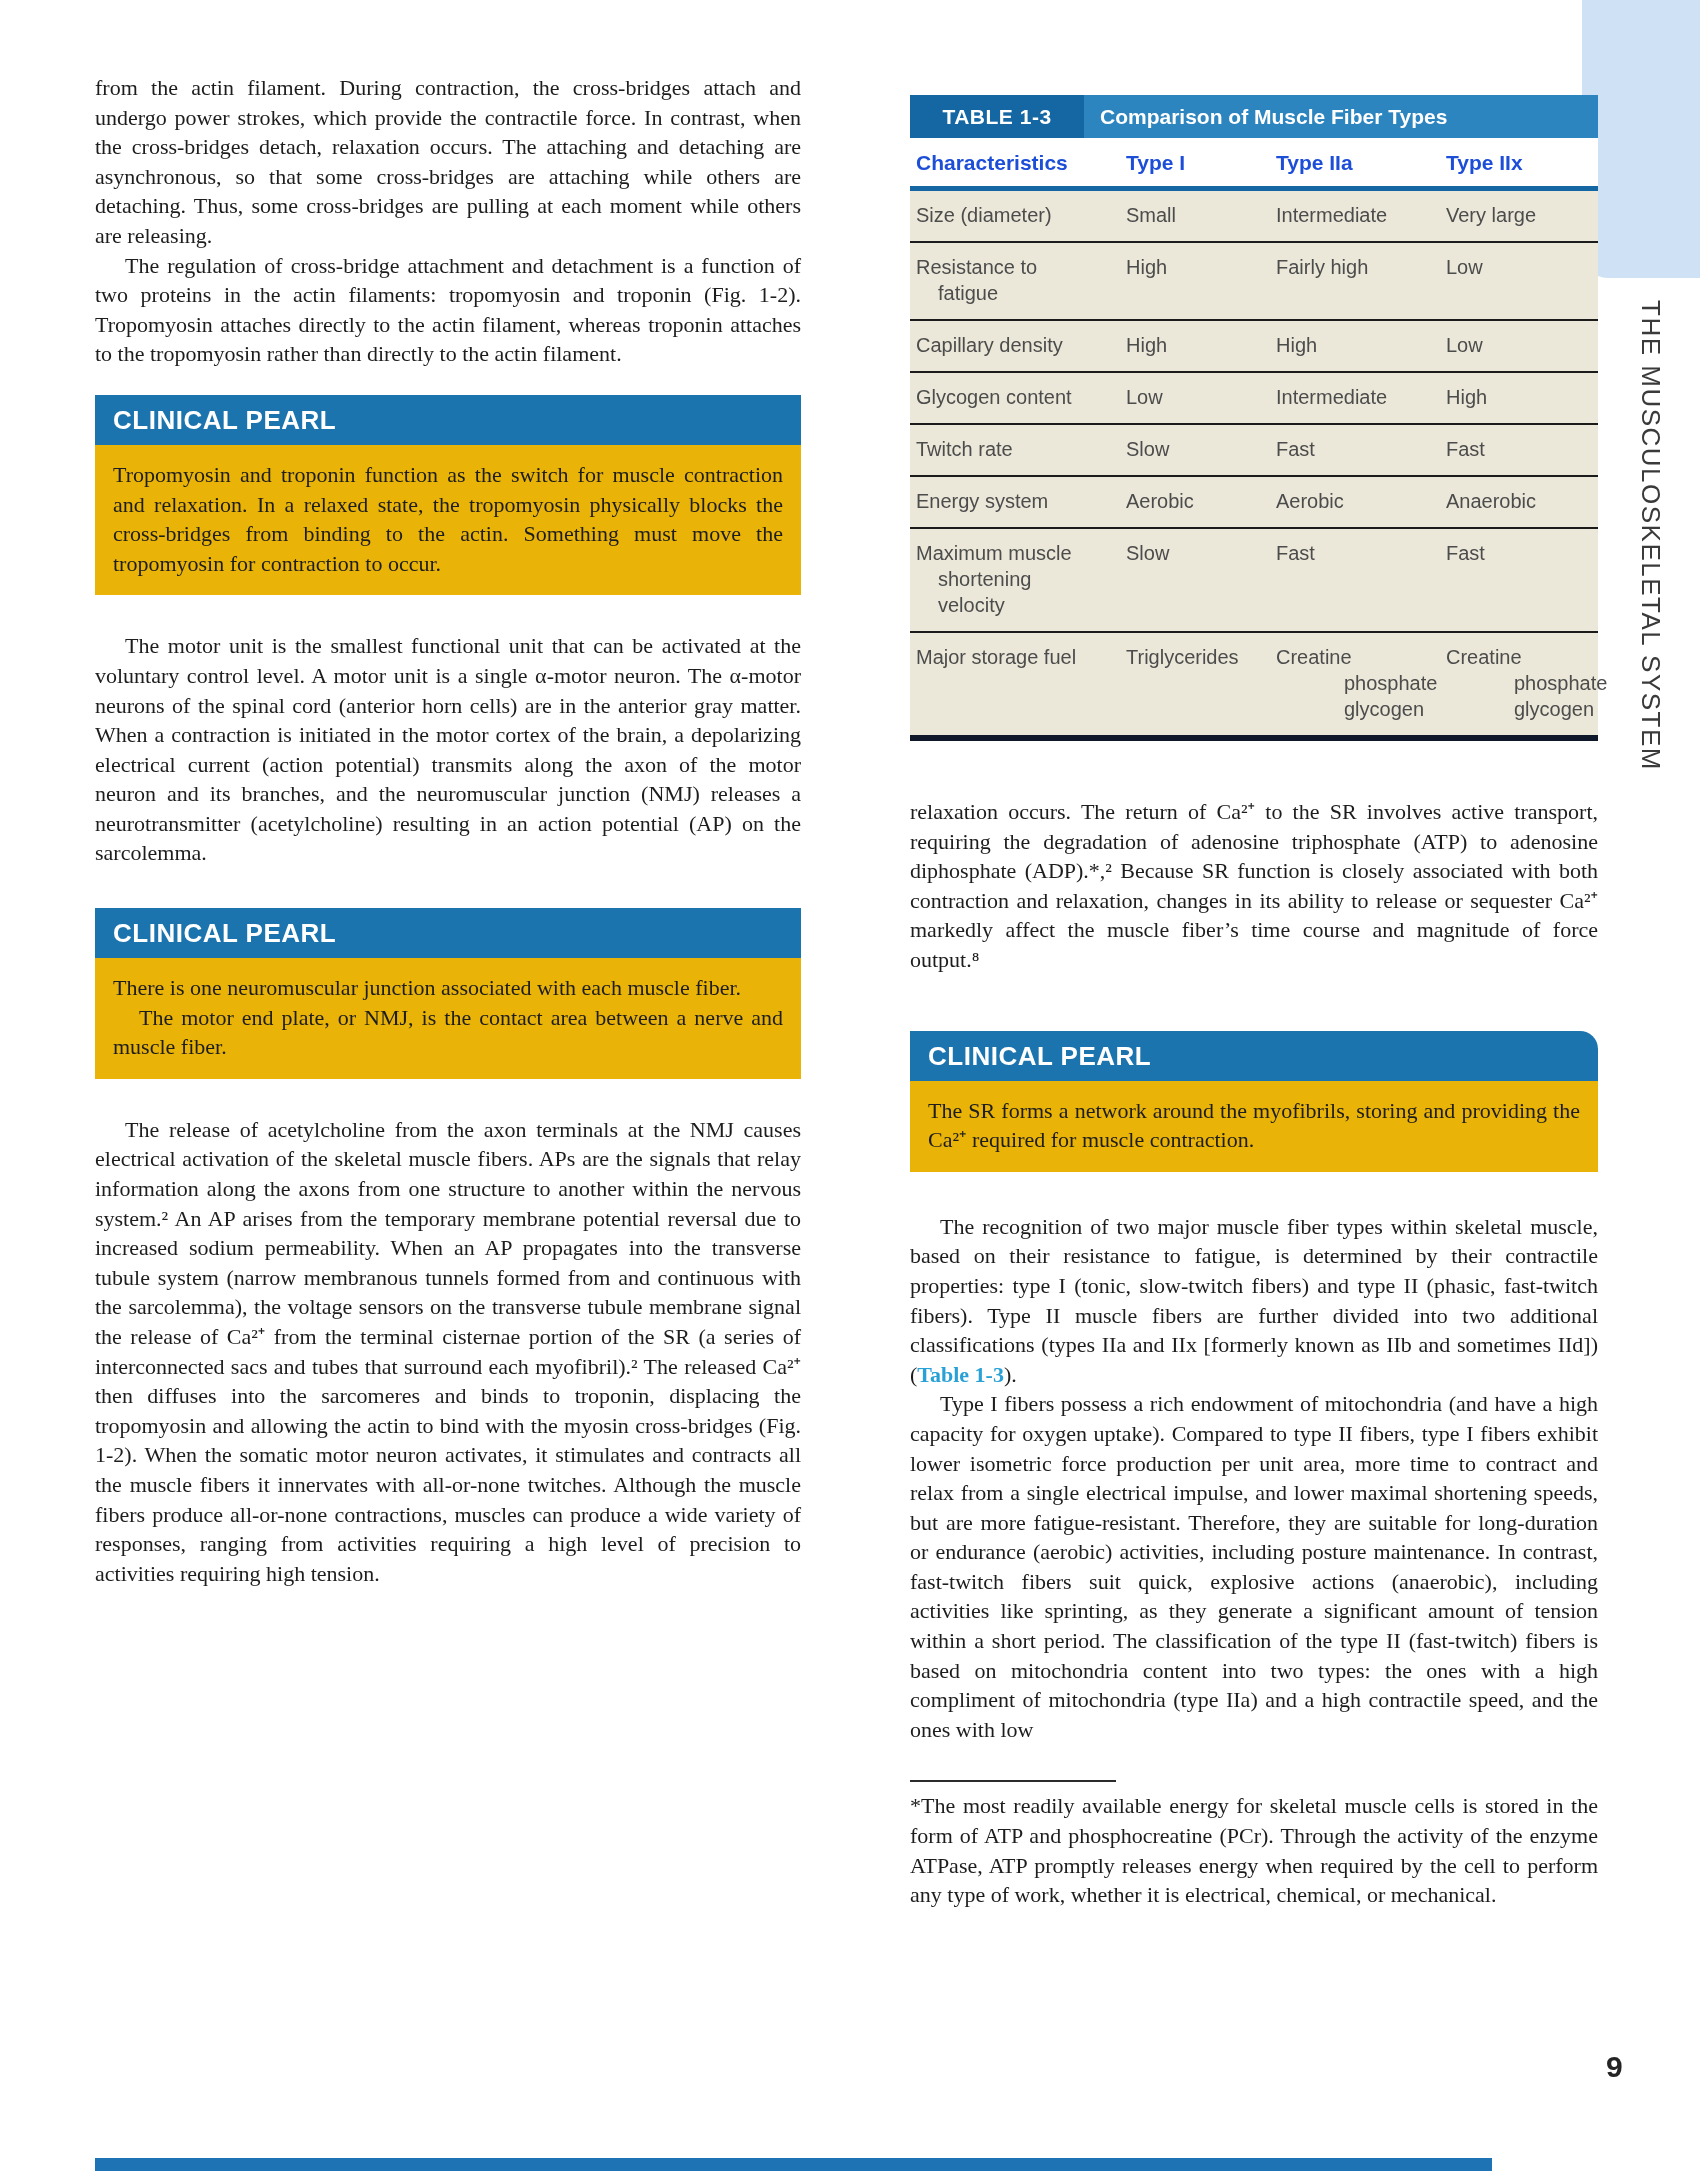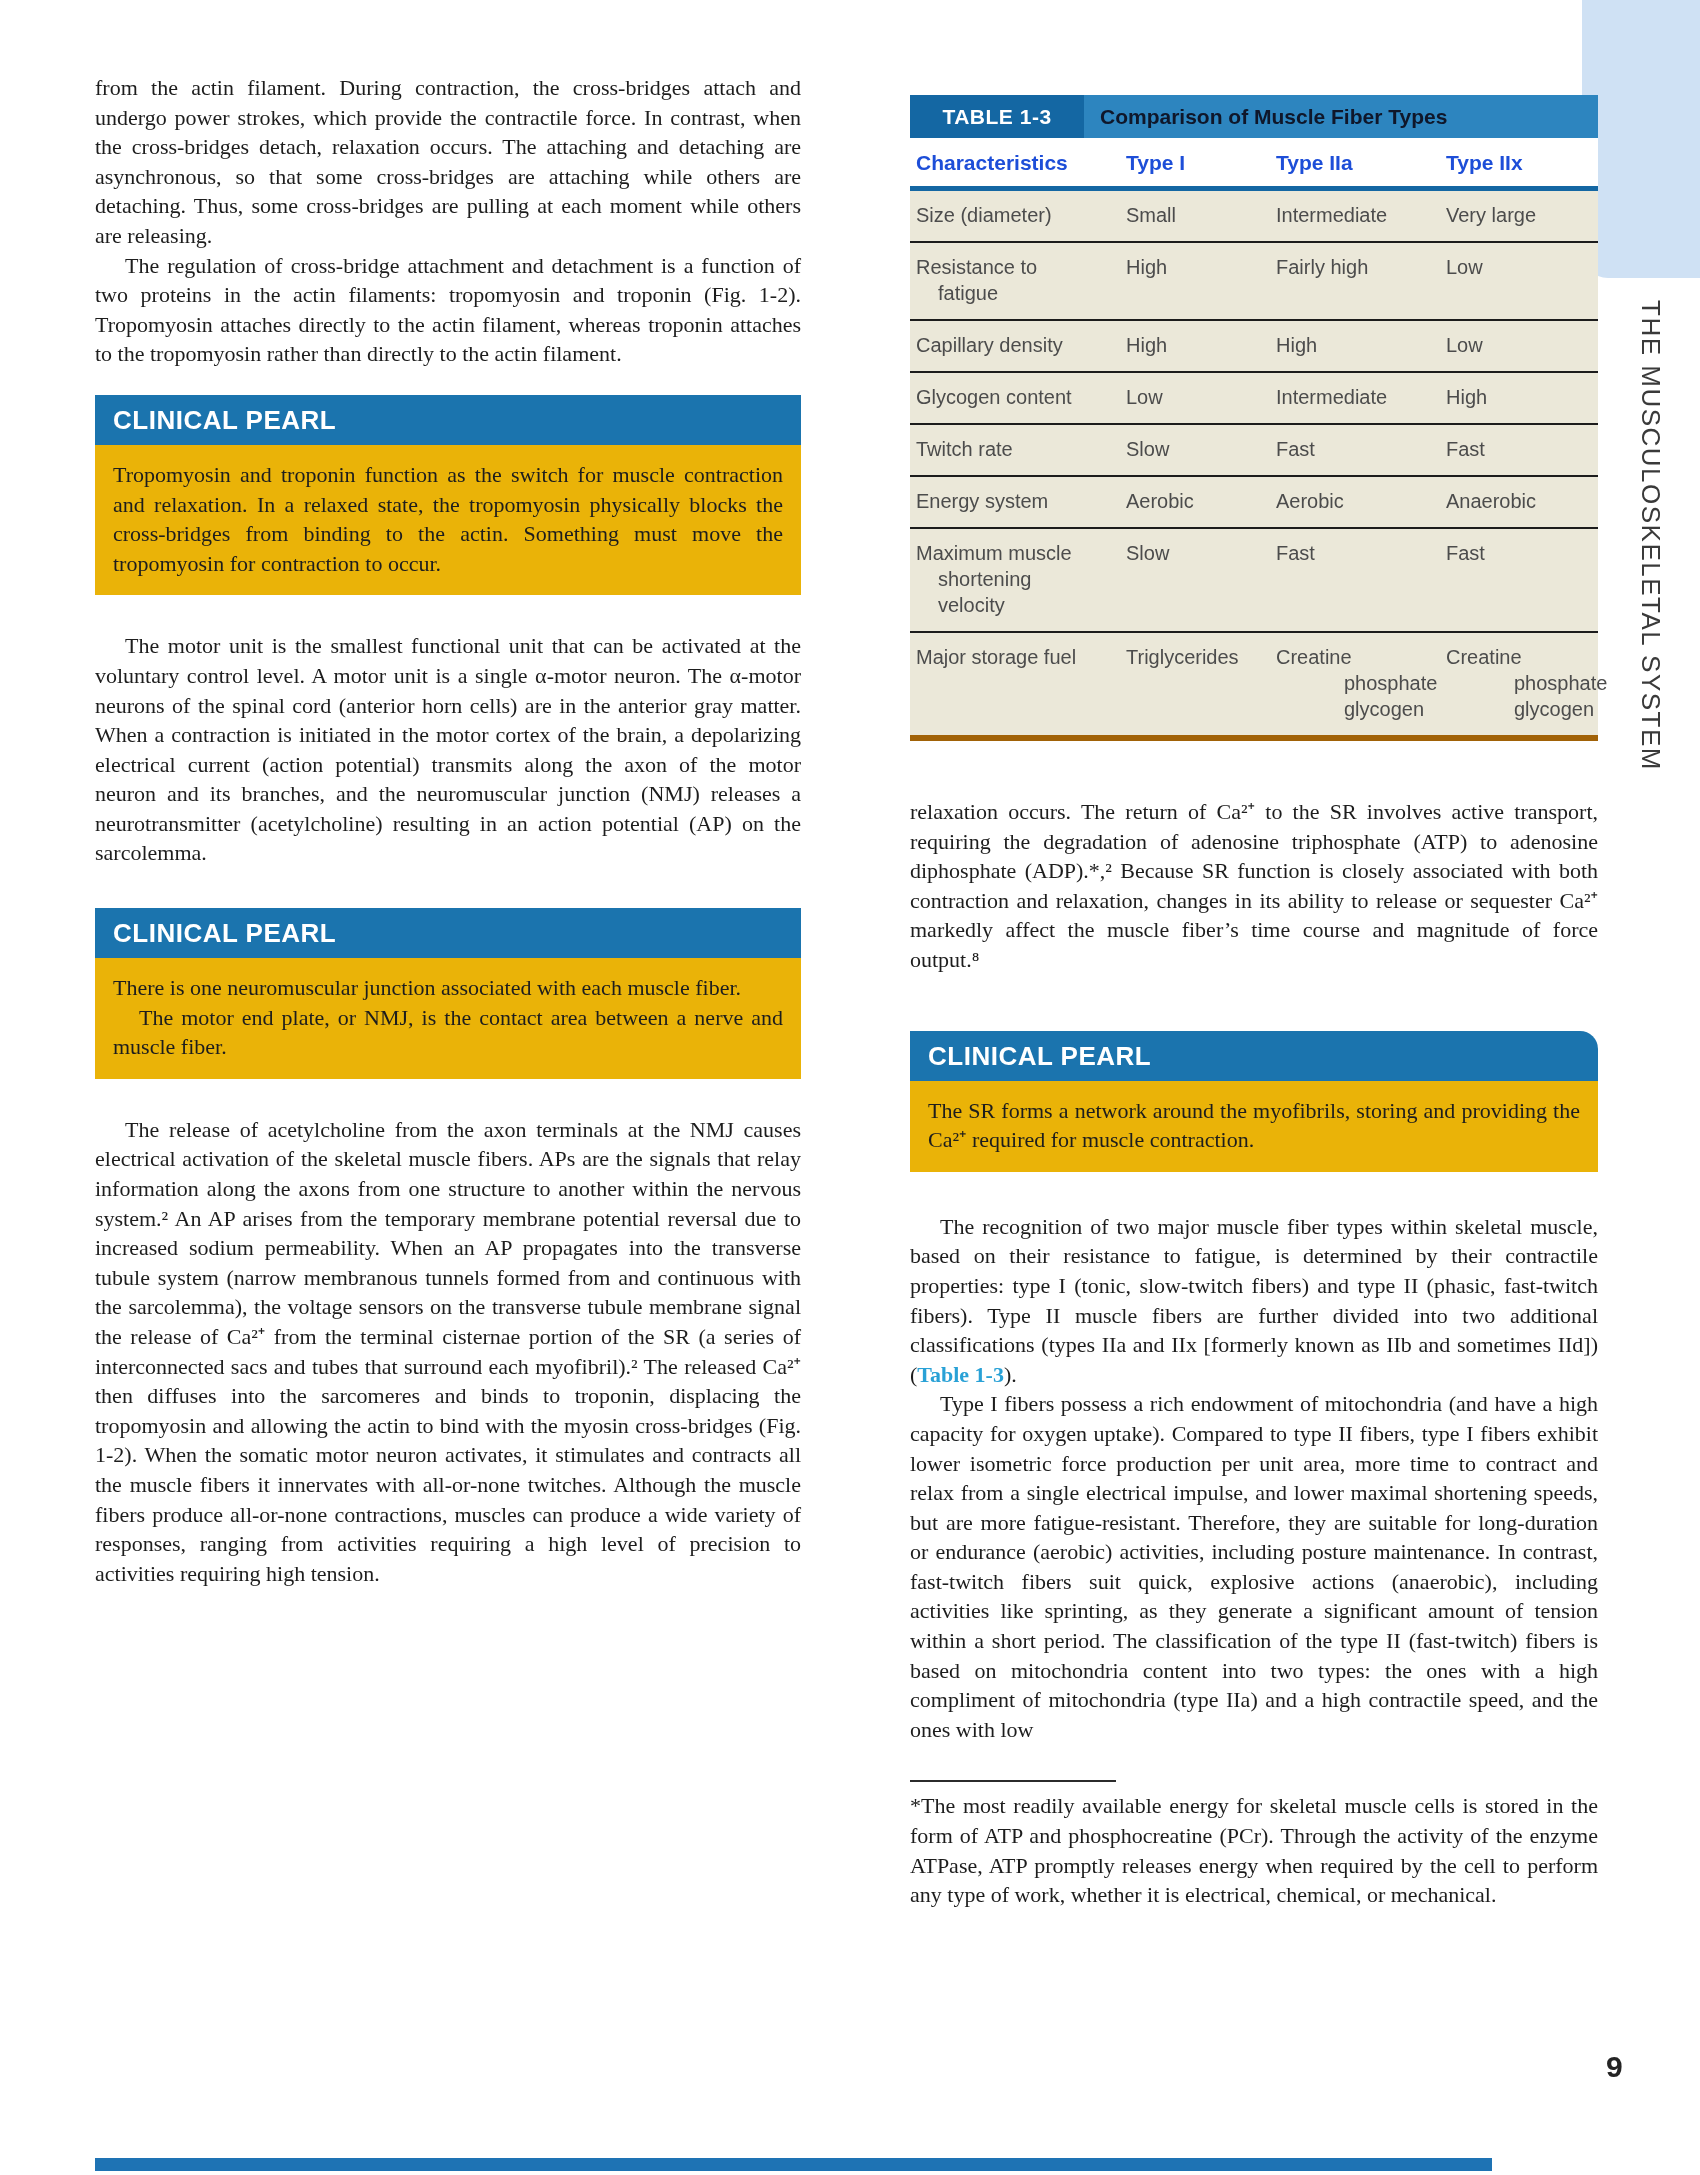--- a/index.html
+++ b/index.html
@@ -36,31 +36,31 @@
 
   
   .fibertable { font-family:"Liberation Sans", sans-serif; }
   .t-titlebar { display:flex; height:43px; }
   .t-label {
     background:#1467a3; color:#fff; width:174px; flex:0 0 174px;
     display:flex; align-items:center; justify-content:center;
     font-weight:bold; font-size:21px; letter-spacing:0.5px;
   }
   .t-title {
-    background:#2d85bf; color:#0f172a; flex:1; display:flex; align-items:center;
+    background:#2d85bf; color:#ffffff; flex:1; display:flex; align-items:center;
     font-weight:bold; font-size:21px; padding-left:16px;
   }
   .t-colheads {
     display:grid; grid-template-columns:216px 150px 170px 1fr;
     padding:13px 0 11px 0; background:#ffffff;
     color:#1d4ed8; font-weight:bold; font-size:21px;
   }
   .t-colheads > div:first-child { padding-left:6px; }
   .t-rule { height:5px; background:#1467a3; }
-  .t-body { background:#ebe8d9; border-bottom:6px solid #a16207; }
+  .t-body { background:#ebe8d9; border-bottom:6px solid #0f172a; }
   .t-row {
     display:grid; grid-template-columns:216px 150px 170px 1fr;
     padding:11px 0 13px 0; border-bottom:2px solid #1c1c1c;
     font-size:20px; line-height:26px; color:#4c4c4c;
   }
   .t-row:last-child { border-bottom:none; }
   .cell { white-space:pre-line; }
   .cell-label { padding-left:28px; text-indent:-22px; }   
   .hang-deep  { padding-left:68px; text-indent:-68px; }   
 

